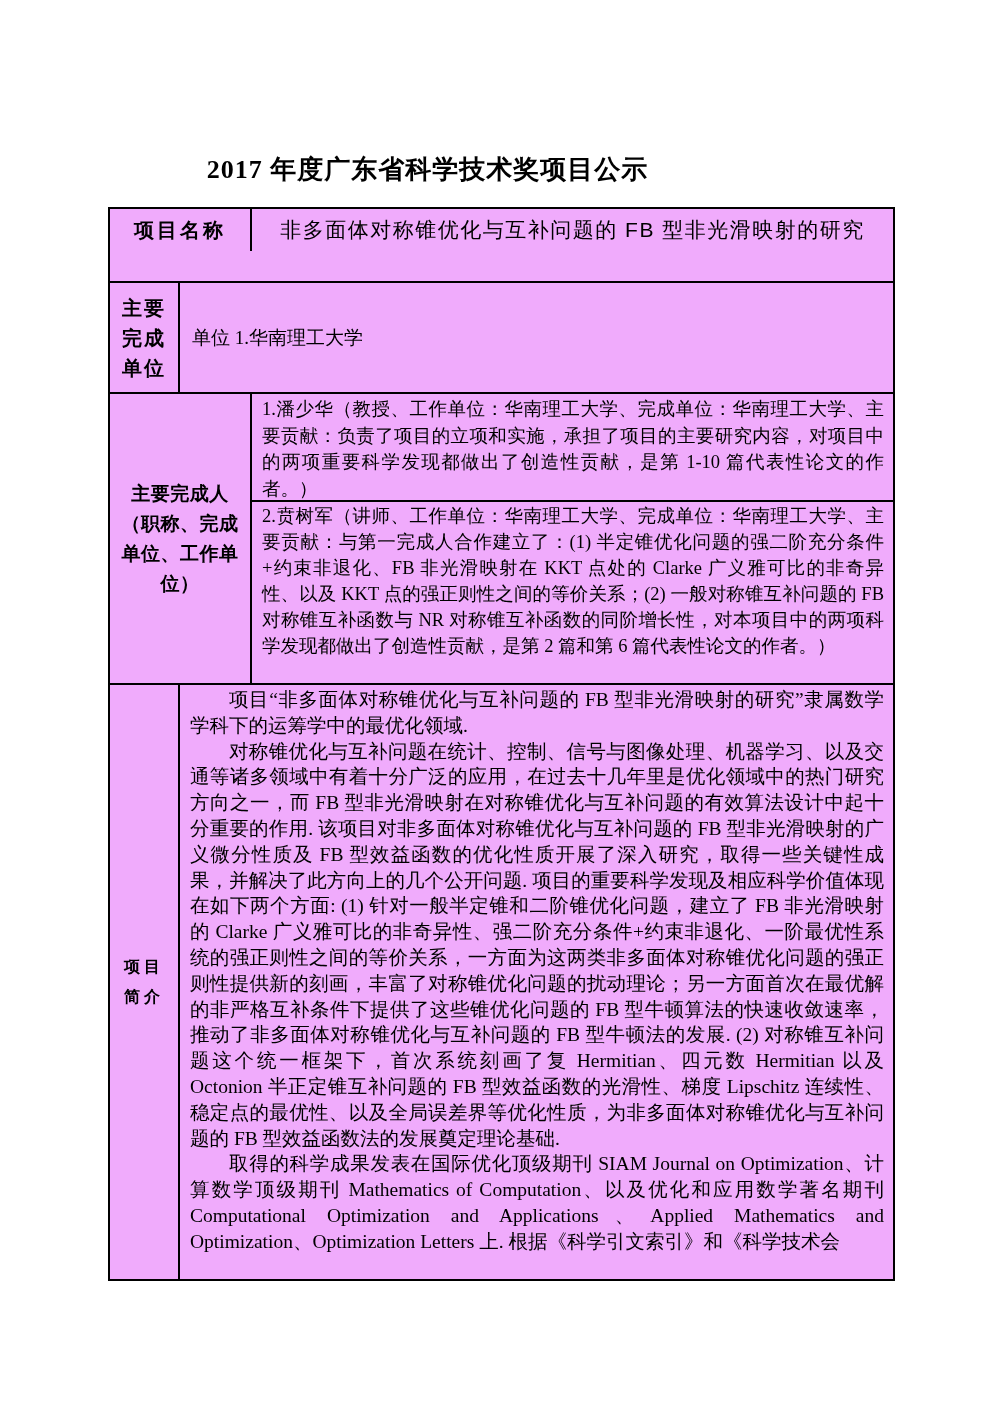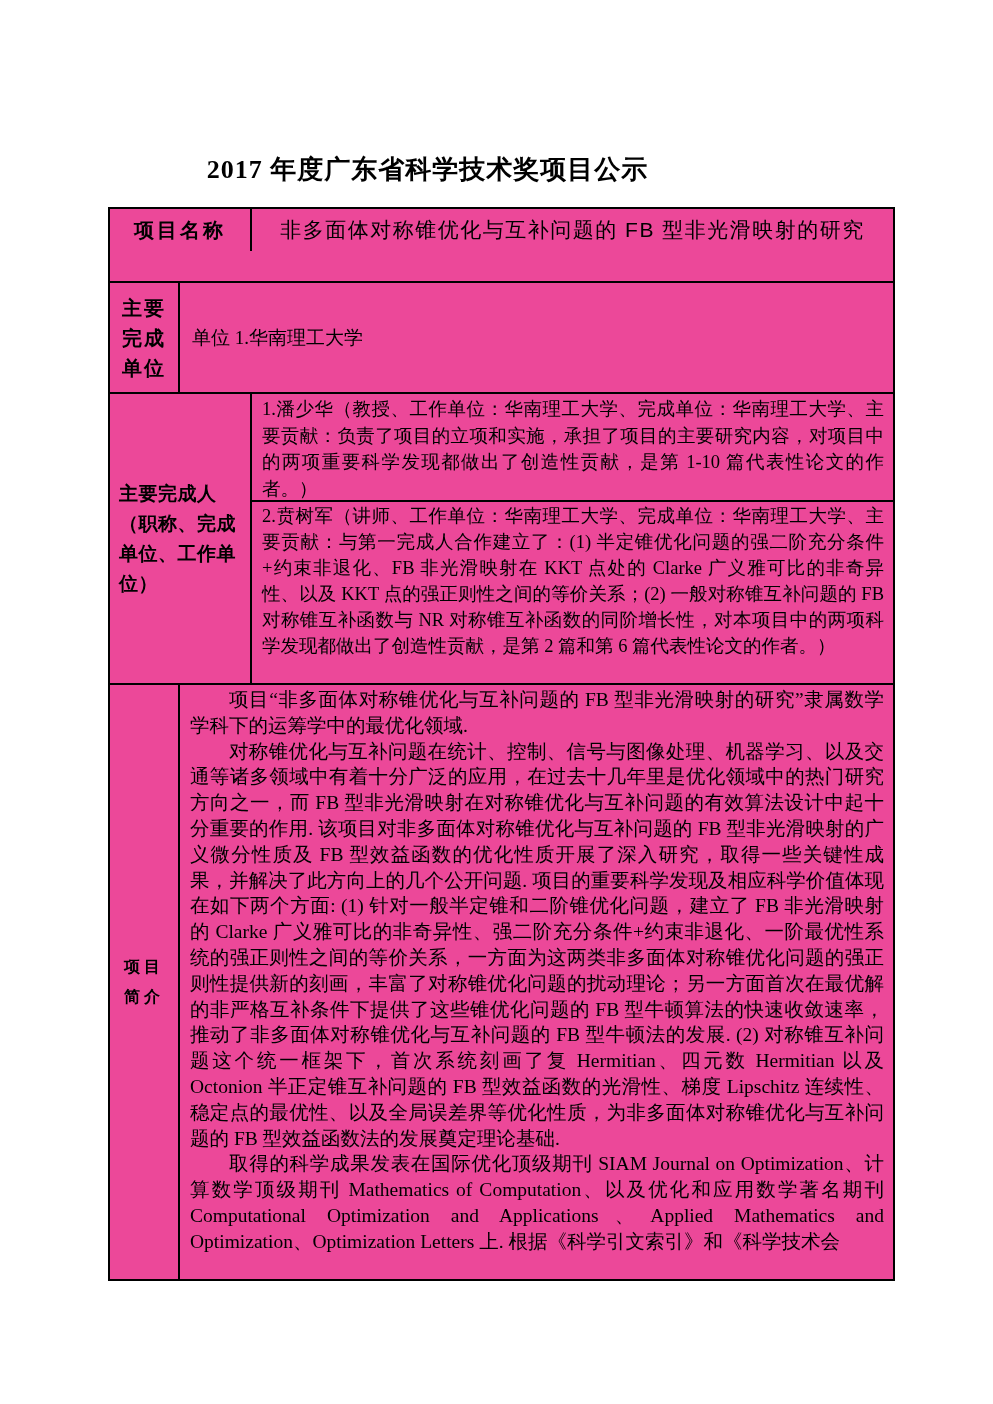--- a/index.html
+++ b/index.html
@@ -27,21 +27,21 @@
     letter-spacing: 1px;
     font-family: "Liberation Serif", "DejaVu Serif", serif;
   }
   .award-table {
     position: absolute;
     left: 108px;
     top: 207px;
     width: 787px;
     box-sizing: border-box;
     border: 2px solid #000000;
-    background: #ec4899;
+    background: #f0abfc;
     display: flex;
     flex-direction: column;
   }
   .t-row {
     display: flex;
     flex-direction: row;
     box-sizing: border-box;
     overflow: hidden;
   }
   .t-row + .t-row { border-top: 2px solid #000000; }
@@ -97,21 +97,21 @@
     align-items: center;
     font-size: 19px;
     padding-left: 12px;
   }
 
   
   .contrib-label {
     font-size: 19px;
     line-height: 30px;
     padding: 0 9px;
-    text-align: left;
+    text-align: center;
     white-space: pre-line;
     letter-spacing: 0.5px;
   }
   .person-stack {
     flex: 1 1 auto;
     display: flex;
     flex-direction: column;
   }
   .person-cell {
     box-sizing: border-box;

